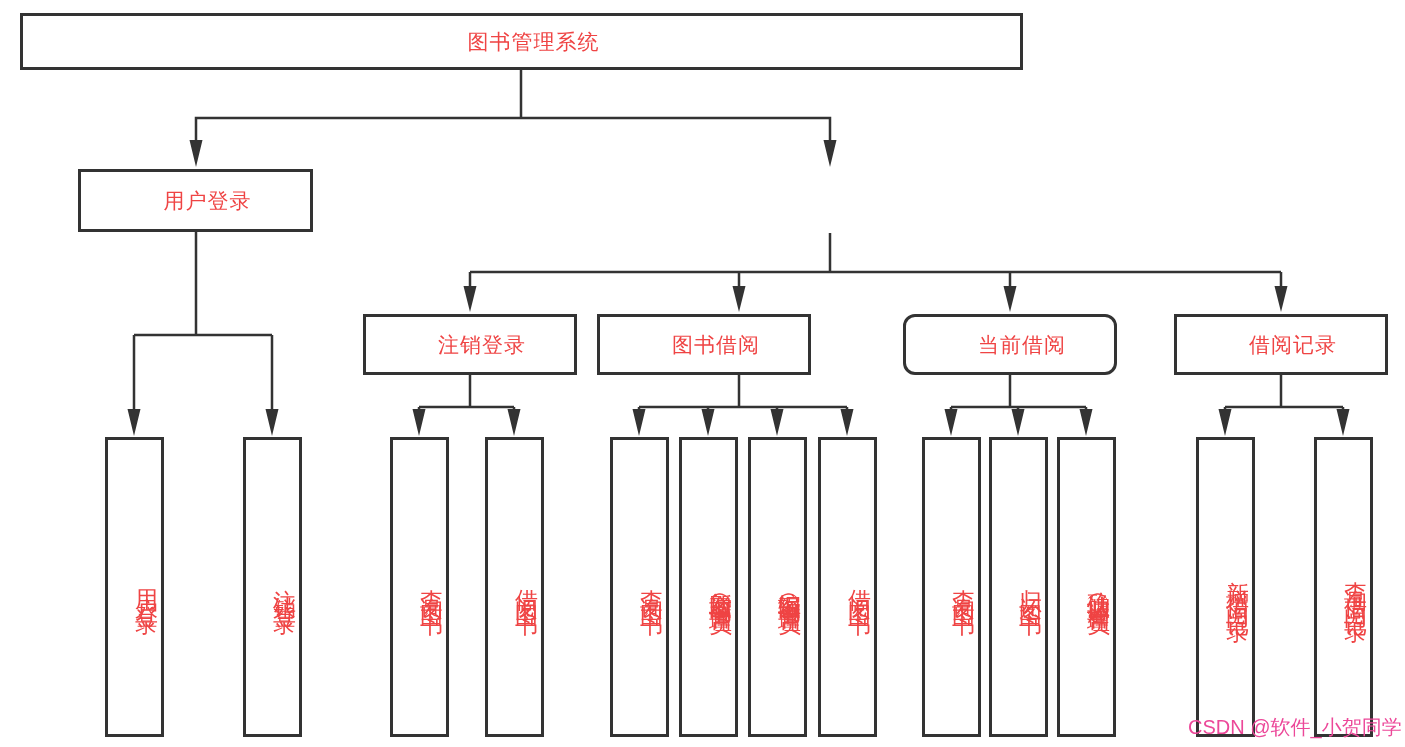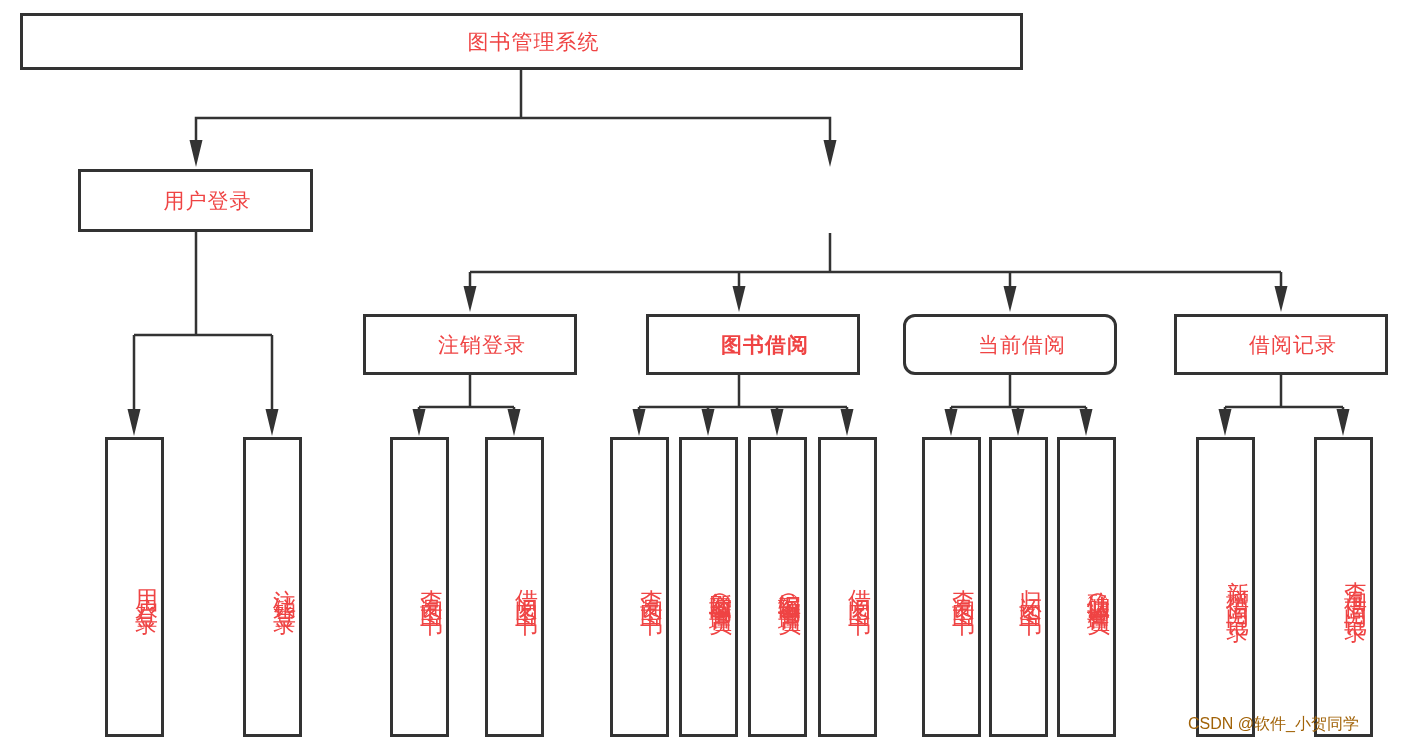--- a/index.html
+++ b/index.html
@@ -48,22 +48,22 @@
     font-size: 23px;
     letter-spacing: 8px;
     line-height: 1;
     white-space: nowrap;
   }
   .vtext.long { letter-spacing: 3px; }
   .watermark {
     position: absolute;
     left: 1188px;
     top: 714px;
-    font-size: 16px;
-    color: #a16207;
+    font-size: 20px;
+    color: #ec4899;
     white-space: nowrap;
     z-index: 5;
   }
 </style>
 </head>
 <body>
 
 <div class="canvas">
 
   <svg class="connectors" viewBox="0 0 1405 747" xmlns="http://www.w3.org/2000/svg">
@@ -105,21 +105,21 @@
     <span class="hlabel">图书管理系统</span>
   </div>
 
   <div class="box lv2" style="left:78px;">
     <span class="hlabel">用户登录</span>
   </div>
 
   <div class="box lv3" style="left:363px;">
     <span class="hlabel">注销登录</span>
   </div>
-  <div class="box lv3" style="left:646px;font-weight:bold;">
+  <div class="box lv3" style="left:597px;">
     <span class="hlabel">图书借阅</span>
   </div>
   <div class="box lv3" style="left:903px;border-radius:12px;">
     <span class="hlabel">当前借阅</span>
   </div>
   <div class="box lv3" style="left:1174px;">
     <span class="hlabel">借阅记录</span>
   </div>
 
   <div class="box leaf" style="left:105px;">

